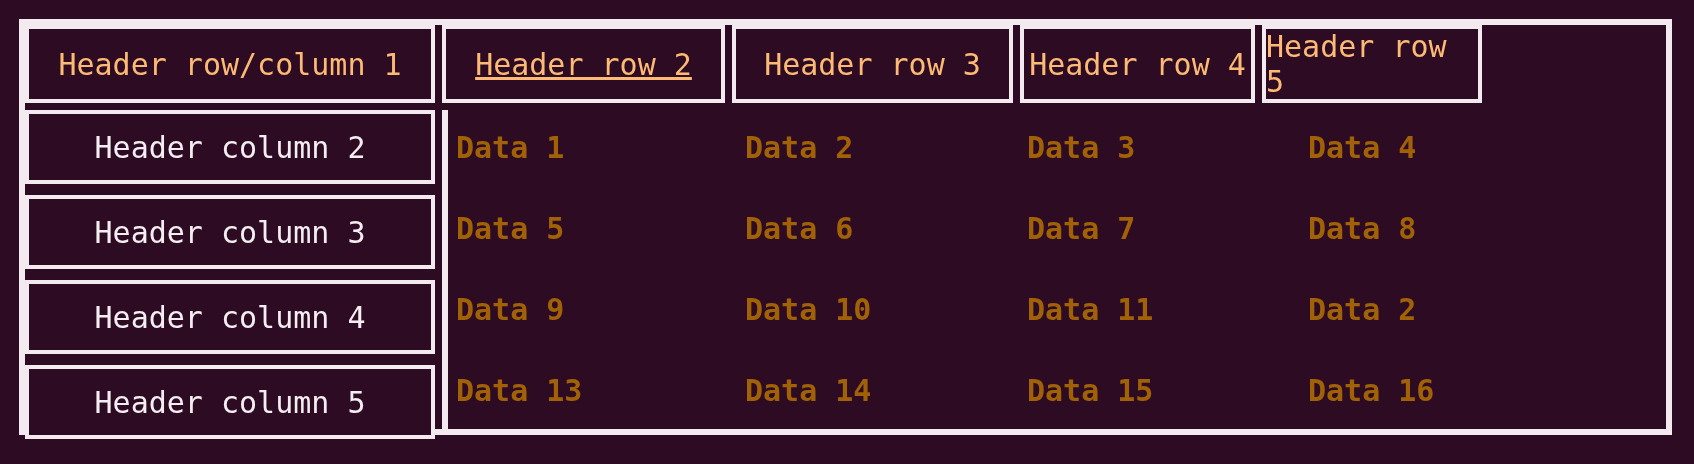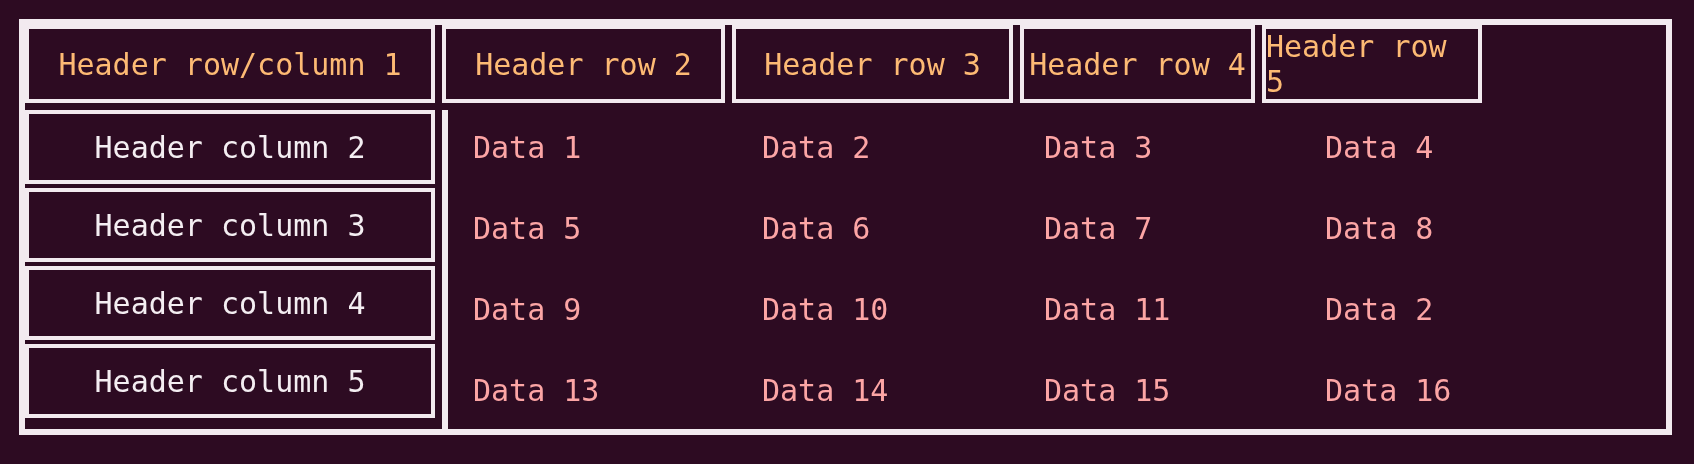--- a/index.html
+++ b/index.html
@@ -42,38 +42,38 @@
     align-items: center;
     justify-content: center;
     color: #fdba74;
     font-size: 30px;
     letter-spacing: 0px;
     height: 78px;
     margin-right: 7px;
   }
   .hcell.last { margin-right: 0px; }
   #hcell-0 { width: 410px; }
-  #hcell-1 { width: 283px; }
+  #hcell-1 { width: 283px; text-decoration: underline; }
   #hcell-2 { width: 281px; }
   #hcell-3 { width: 235px; }
   #hcell-4 { width: 220px; }
 
   
   #row-headers {
     position: absolute;
     left: 0px;
     top: 85px;
     width: 410px;
   }
   .rcell {
     box-sizing: border-box;
     border: 4px solid #f2eaef;
     background: #2d0b22;
     height: 74px;
-    margin-bottom: 4px;
+    margin-bottom: 11px;
     display: flex;
     align-items: center;
     justify-content: center;
     color: #f4eef2;
     font-size: 30px;
   }
   .rcell.last { margin-bottom: 0px; }
 
   
   #data-region {
@@ -88,26 +88,27 @@
   }
   .drow {
     display: flex;
     height: 74px;
     margin-bottom: 7px;
     align-items: center;
   }
   .drow.last { margin-bottom: 0px; }
   .dcell {
     box-sizing: border-box;
-    color: #fca5a5;
+    color: #a16207;
     font-size: 30px;
-    padding-left: 25px;
+    padding-left: 8px;
     display: flex;
     align-items: center;
     height: 74px;
+    font-weight: bold;
   }
   .dcell-0 { width: 289px; }
   .dcell-1 { width: 282px; }
   .dcell-2 { width: 281px; }
   .dcell-3 { width: 266px; }
 </style>
 </head>
 <body>
 
 <div id="table-wrap">

